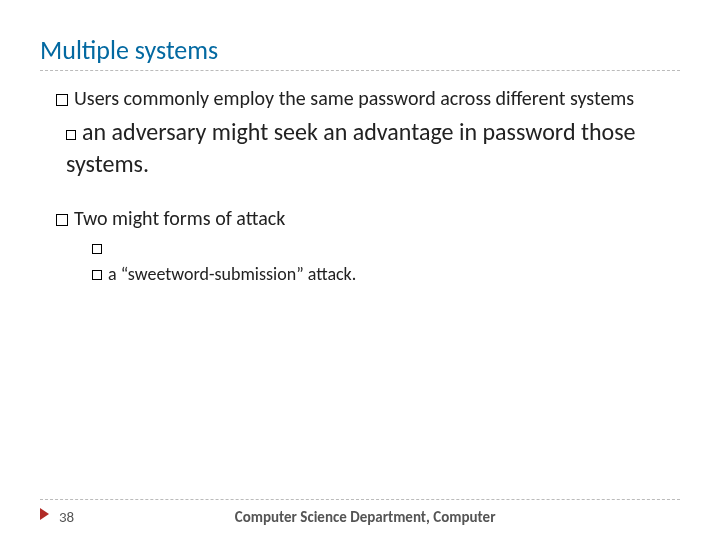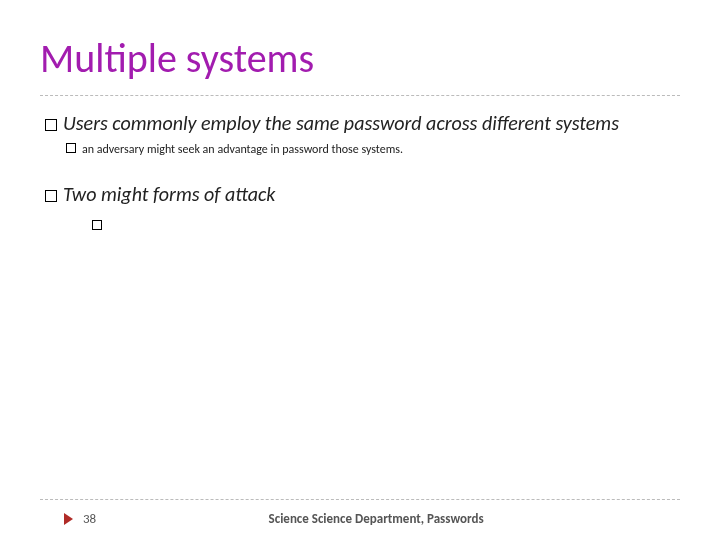--- a/index.html
+++ b/index.html
@@ -1,27 +1,27 @@
 <!DOCTYPE html>
 <html><head>
 <meta charset="utf-8">
 <style>
   * { margin: 0; padding: 0; box-sizing: border-box; }
   html, body { width: 720px; height: 540px; font-family: Calibri, "Segoe UI", Arial, sans-serif; color: #222; background: #fff; }
   .slide { position: relative; width: 720px; height: 540px; padding: 34px 40px 0 40px; }
-  .title { font-size: 40px; font-weight: 400; color: #a21caf; margin-bottom: 12px; }
+  .title { font-size: 26px; font-weight: 400; color: #0369a1; margin-bottom: 4px; }
   .hr-dashed { border: none; border-top: 1px dashed #bbb; margin: 4px 0 14px 0; }
   .hr-dashed-footer { position: absolute; left: 40px; right: 40px; bottom: 40px; border: none; border-top: 1px dashed #bbb; }
   .content { font-size: 20px; line-height: 1.35; }
-  .lvl1 { margin: 6px 0 4px 5px; font-style: italic; }
-  .lvl2 { margin: 2px 0 4px 26px; font-size: 12px; }
+  .lvl1 { margin: 6px 0 4px 16px; }
+  .lvl2 { margin: 2px 0 4px 26px; font-size: 24px; }
   .lvl3 { margin: 2px 0 2px 52px; font-size: 18px; }
   .box { display: inline-block; width: 12px; height: 12px; border: 1.5px solid #000; vertical-align: -1px; margin-right: 6px; }
   .box-sm { display: inline-block; width: 10px; height: 10px; border: 1.5px solid #000; vertical-align: 0; margin-right: 6px; }
-  .footer { position: absolute; left: 40px; right: 40px; bottom: 14px; display: flex; align-items: center; font-size: 13px; color: #555; margin-left: 24px; }
+  .footer { position: absolute; left: 40px; right: 40px; bottom: 14px; display: flex; align-items: flex-start; font-size: 15px; color: #555; }
   .page-marker { display: inline-block; width: 0; height: 0; border-top: 6px solid transparent; border-bottom: 6px solid transparent; border-left: 9px solid #b02b27; margin-right: 10px; vertical-align: -2px; }
   .footer-center { flex: 1; text-align: center; font-weight: 600; }
   .spacer { height: 14px; }
 </style>
 </head>
 <body>
 
 <div class="slide">
   <h1 class="title">Multiple systems</h1>
   <hr class="hr-dashed">
@@ -35,22 +35,25 @@
     </div>
 
     <div class="spacer"></div>
 
     <div class="lvl1">
       <span class="box"></span><span>Two might forms of attack</span>
     </div>
     <div class="lvl3">
       <span class="box-sm"></span>
     </div>
+    <div class="lvl3">
+      <span class="box-sm"></span><span>a “sweetword-submission” attack.</span>
+    </div>
   </div>
 
   <hr class="hr-dashed-footer">
   <div class="footer">
     <span class="page-marker"></span>
     <span>38</span>
-    <span class="footer-center">Science Science Department, Passwords</span>
+    <span class="footer-center">Computer Science Department, Computer</span>
     <span style="width:24px"></span>
   </div>
 </div>
 
 </body></html>

